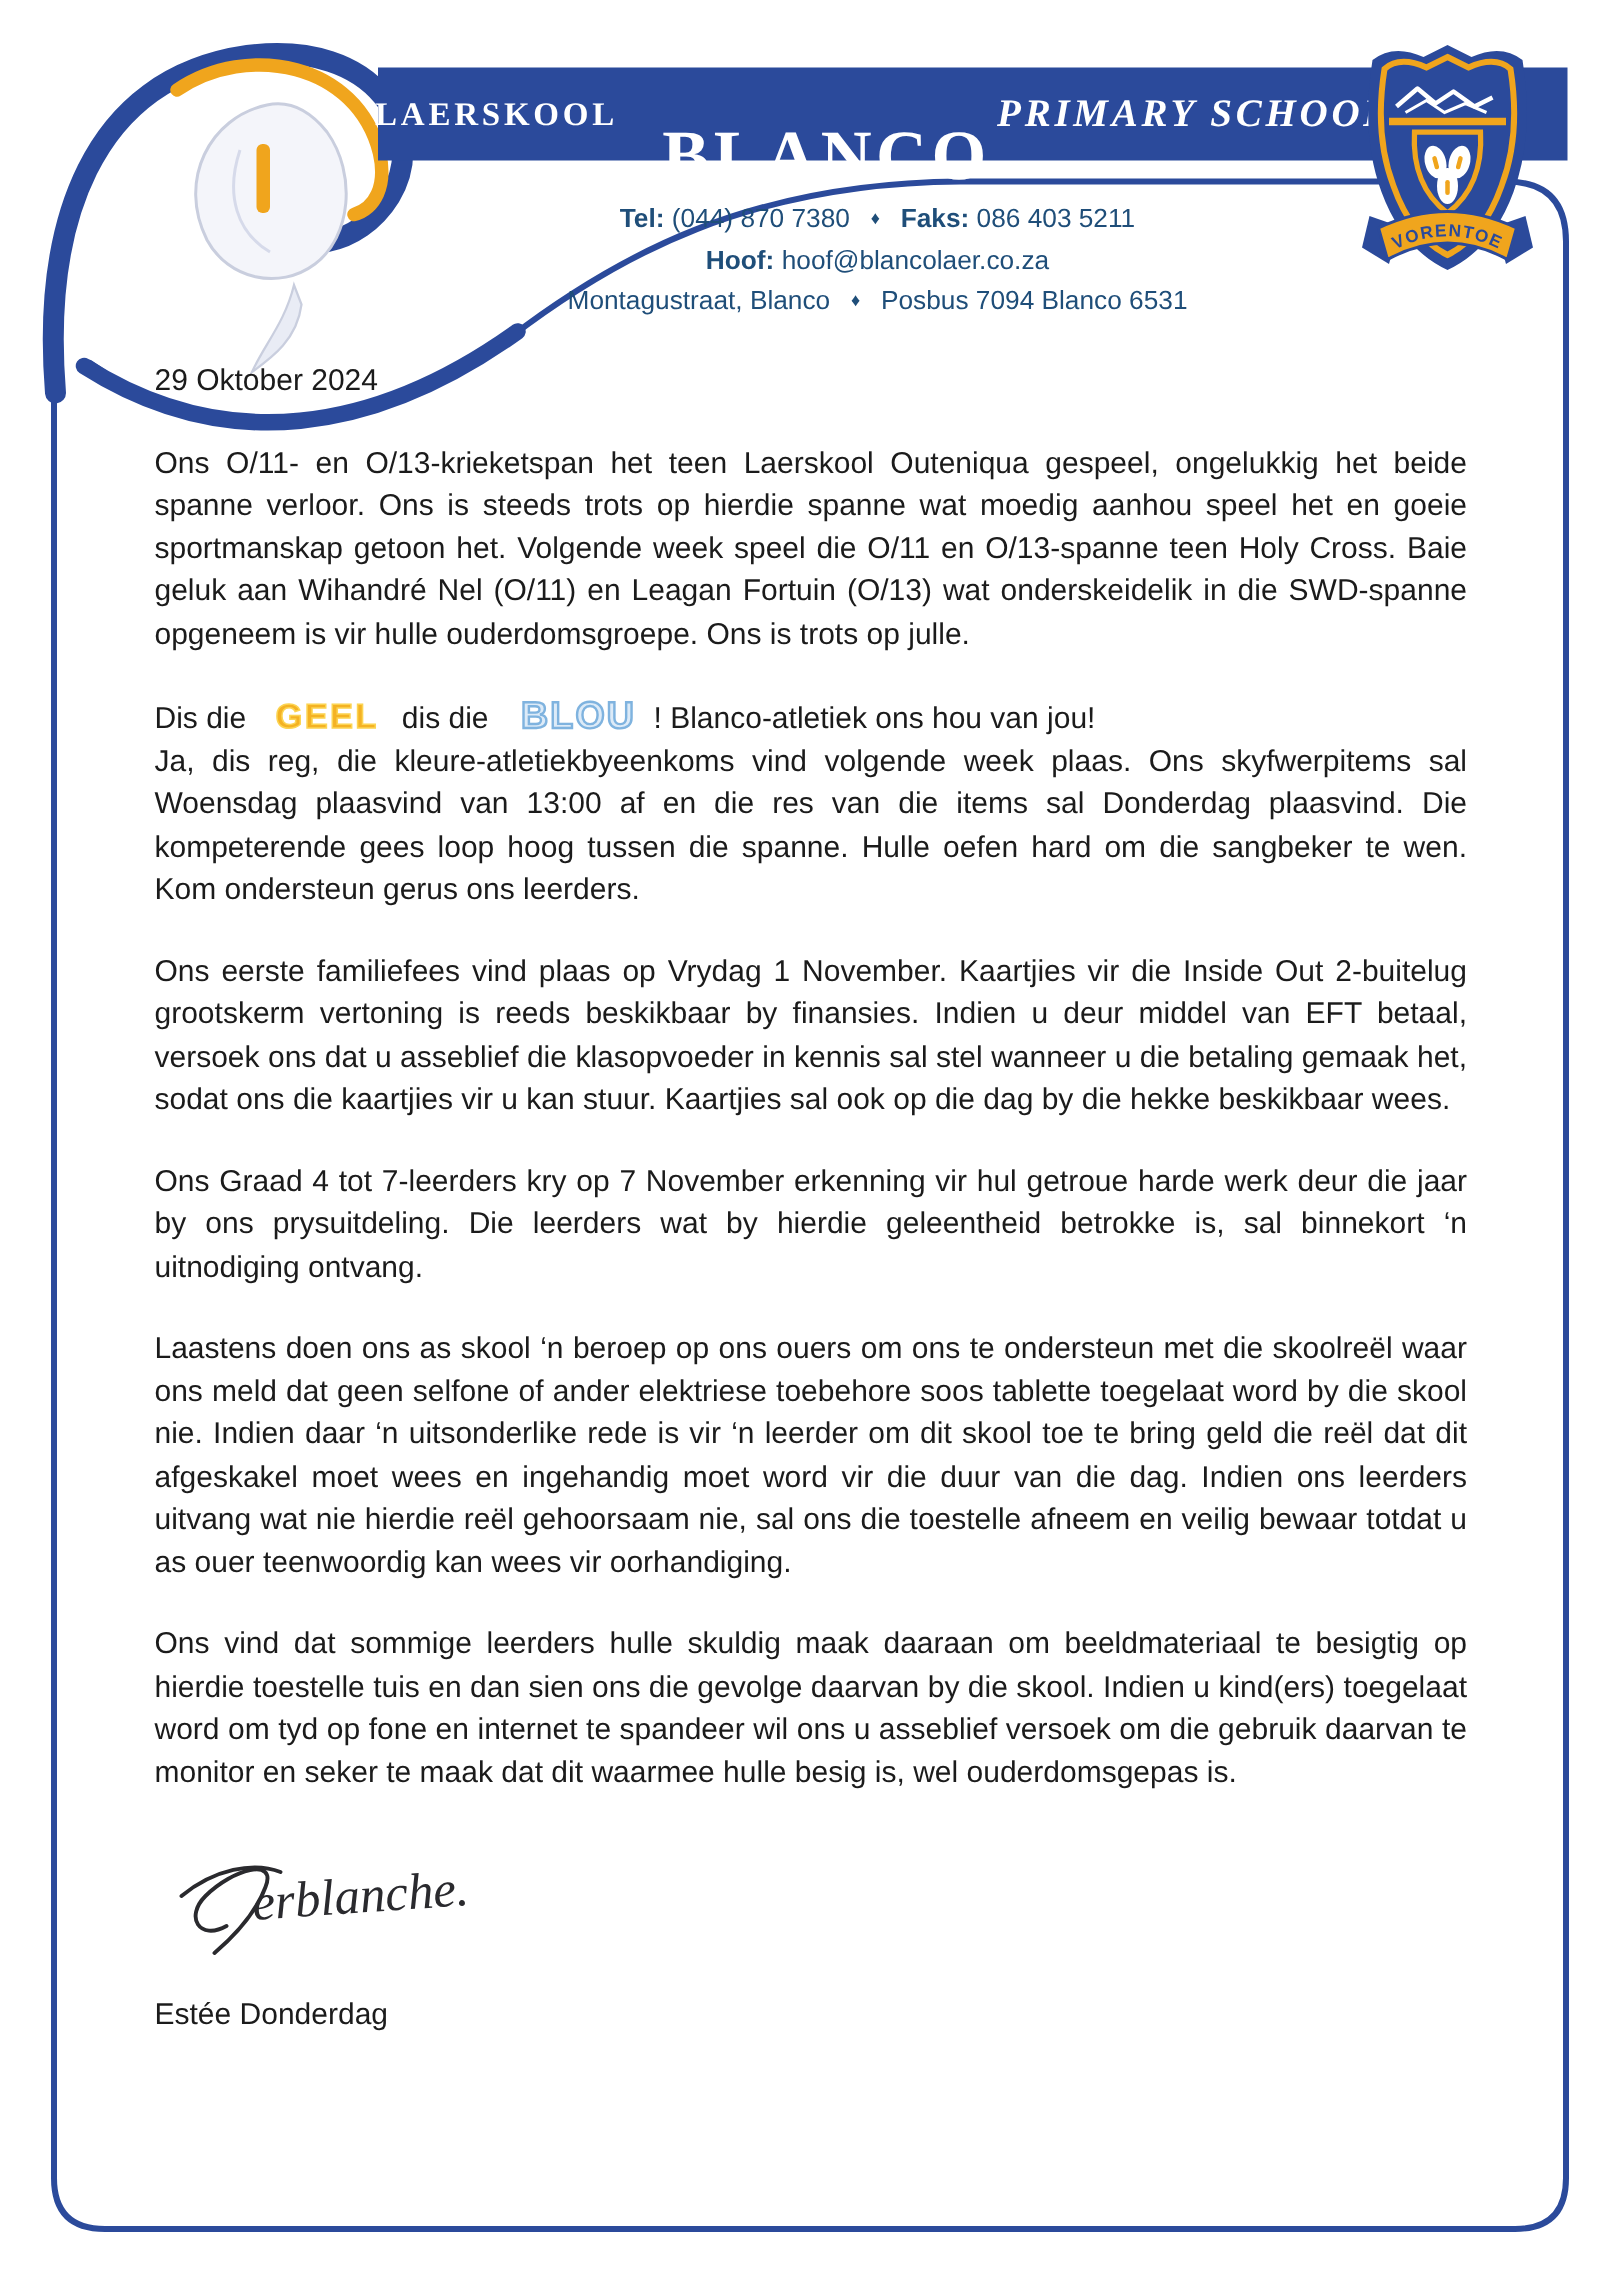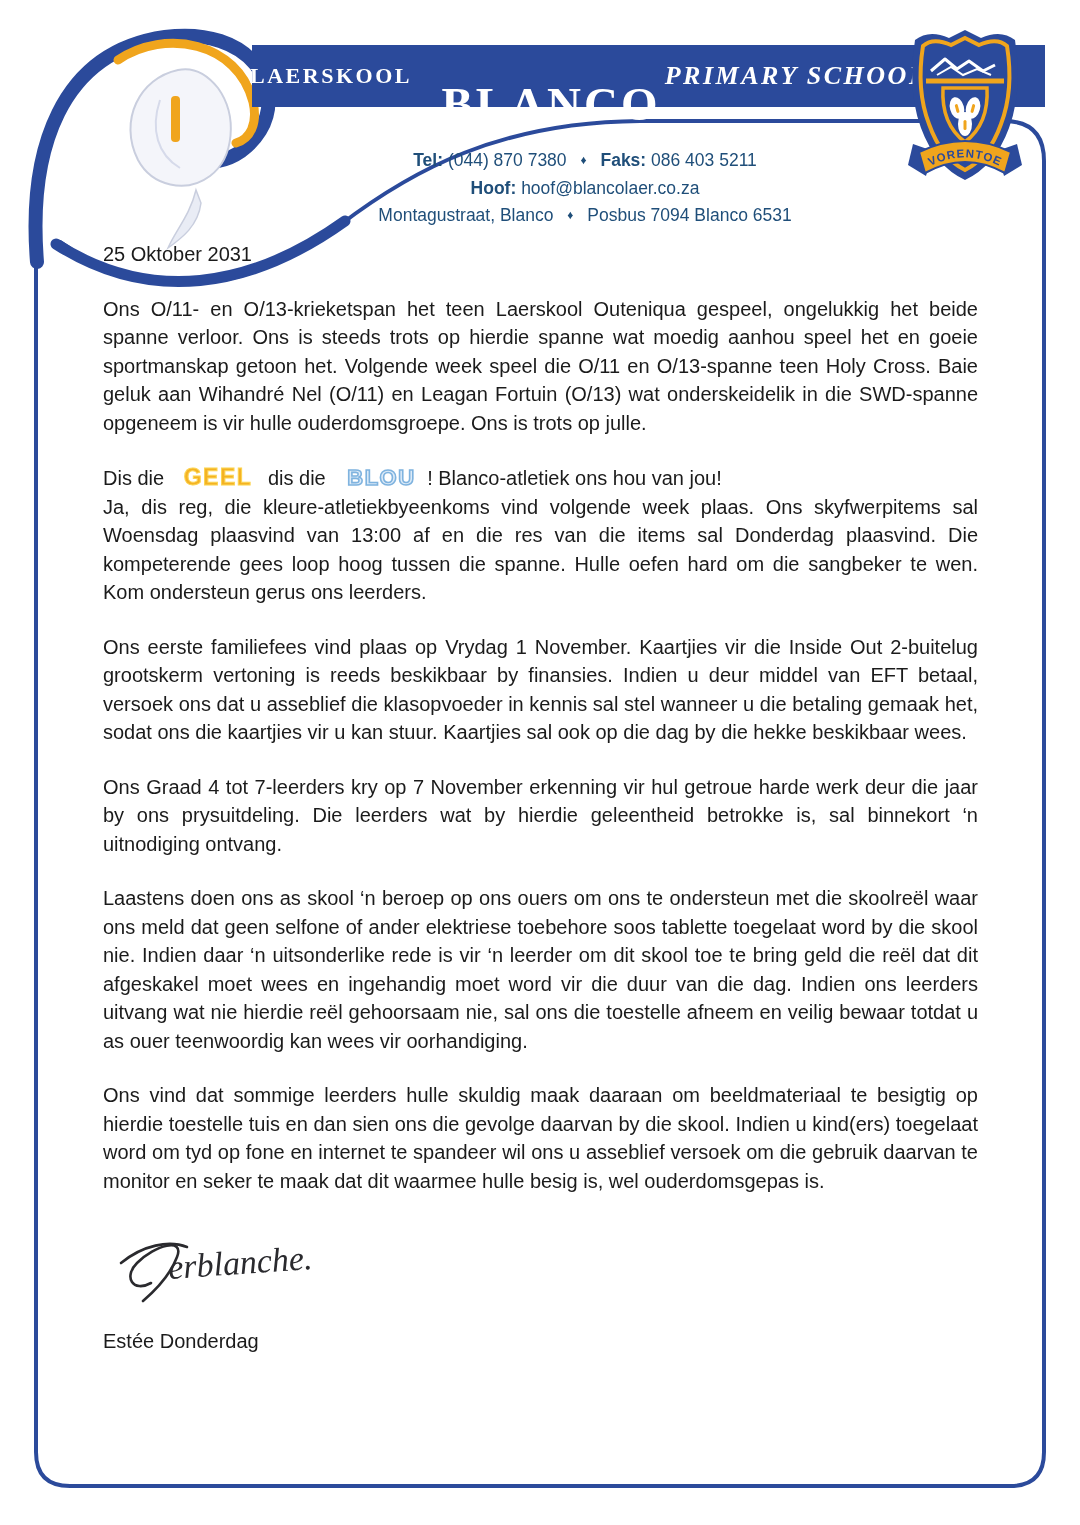--- a/index.html
+++ b/index.html
@@ -22,40 +22,40 @@
     color:#ffffff;font-family:"Liberation Serif", serif;font-weight:bold;
     white-space:nowrap;
   }
   .b-left{left:79px;font-size:22px;letter-spacing:2.5px;}
   .b-main{left:299px;font-size:47px;letter-spacing:3px;margin-top:28px;}
   .b-right{left:544px;font-size:26px;letter-spacing:2.5px;font-style:italic;}
   
   svg.badge{position:absolute;left:903px;top:24px;width:124px;height:172px;}
   
   .contact{
-    position:absolute;left:160px;top:147px;width:850px;
+    position:absolute;left:160px;top:132px;width:850px;
     text-align:center;color:#1f4e79;font-size:17.5px;line-height:27.5px;
   }
   .contact b{font-weight:bold;}
   .diamond{font-size:12px;vertical-align:2px;padding:0 9px;color:#1f4e79;}
   
   .content{
     position:absolute;left:103px;top:240px;width:875px;
     color:#1b1b1b;font-size:20px;line-height:28.5px;
   }
   .content p{margin:0 0 26px 0;text-align:justify;}
   .content p.nojust{text-align:left;}
   .athletics{margin:0;text-align:left;white-space:nowrap;}
   .geel{
     font-weight:bold;font-size:23px;letter-spacing:1.5px;
     color:#f4b223;-webkit-text-stroke:1px #fcd452;
     margin:0 10px 0 14px;
   }
   .blou{
-    font-weight:bold;font-size:22px;letter-spacing:1.5px;
+    font-weight:bold;font-size:25px;letter-spacing:1.5px;
     color:#ddebf8;-webkit-text-stroke:1.6px #7fb3df;
     margin:0 6px 0 16px;
   }
   .closing{margin:0 0 10px 0 !important;}
   .sigblock{height:88px;margin:2px 0 8px 8px;}
   .name{margin:0 !important;}
 </style>
 </head>
 <body>
 
@@ -133,21 +133,21 @@
       <span>hoof@blancolaer.co.za</span>
     </div>
     <div>
       <span>Montagustraat, Blanco</span>
       <span class="diamond">♦</span>
       <span>Posbus 7094 Blanco 6531</span>
     </div>
   </div>
 
   <div class="content">
-    <p class="nojust">25 Oktober 2031</p>
+    <p class="nojust">29 Oktober 2024</p>
 
     <p>Ons O/11- en O/13-krieketspan het teen Laerskool Outeniqua gespeel, ongelukkig het beide spanne verloor. Ons is steeds trots op hierdie spanne wat moedig aanhou speel het en goeie sportmanskap getoon het. Volgende week speel die O/11 en O/13-spanne teen Holy Cross. Baie geluk aan Wihandré Nel (O/11) en Leagan Fortuin (O/13) wat onderskeidelik in die SWD-spanne opgeneem is vir hulle ouderdomsgroepe. Ons is trots op julle.</p>
 
     <div class="athletics">
       <span>Dis die</span>
       <span class="geel">GEEL</span>
       <span>dis die</span>
       <span class="blou">BLOU</span>
       <span>! Blanco-atletiek ons hou van jou!</span>
     </div>

